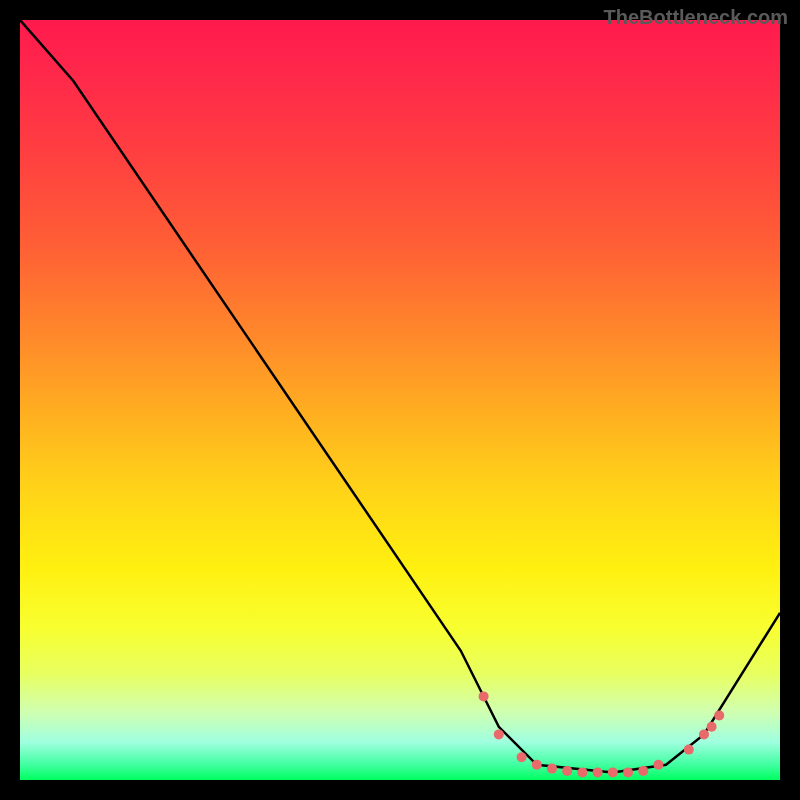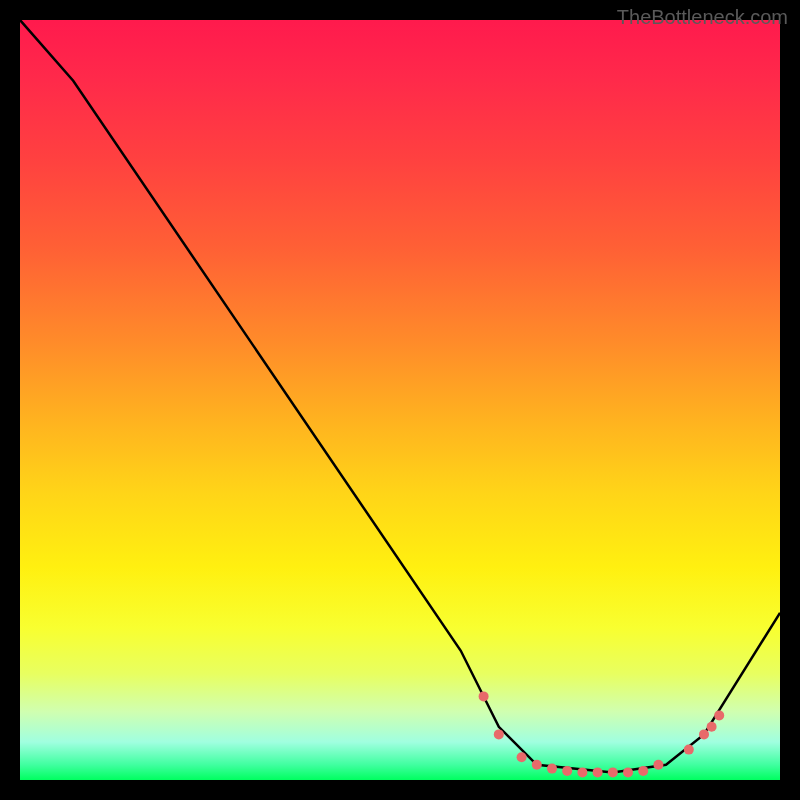--- a/index.html
+++ b/index.html
@@ -9,21 +9,21 @@
     background: #000;
     position: relative;
     font-family: Arial, sans-serif;
   }
   .watermark {
     position: absolute;
     top: 6px;
     right: 12px;
     color: #5a5a5a;
     font-size: 20px;
-    font-weight: 400;
+    font-weight: 700;
     z-index: 10;
   }
   .plot-area {
     position: absolute;
     left: 20px;
     top: 20px;
     width: 760px;
     height: 760px;
   }
   .gradient-bg {

